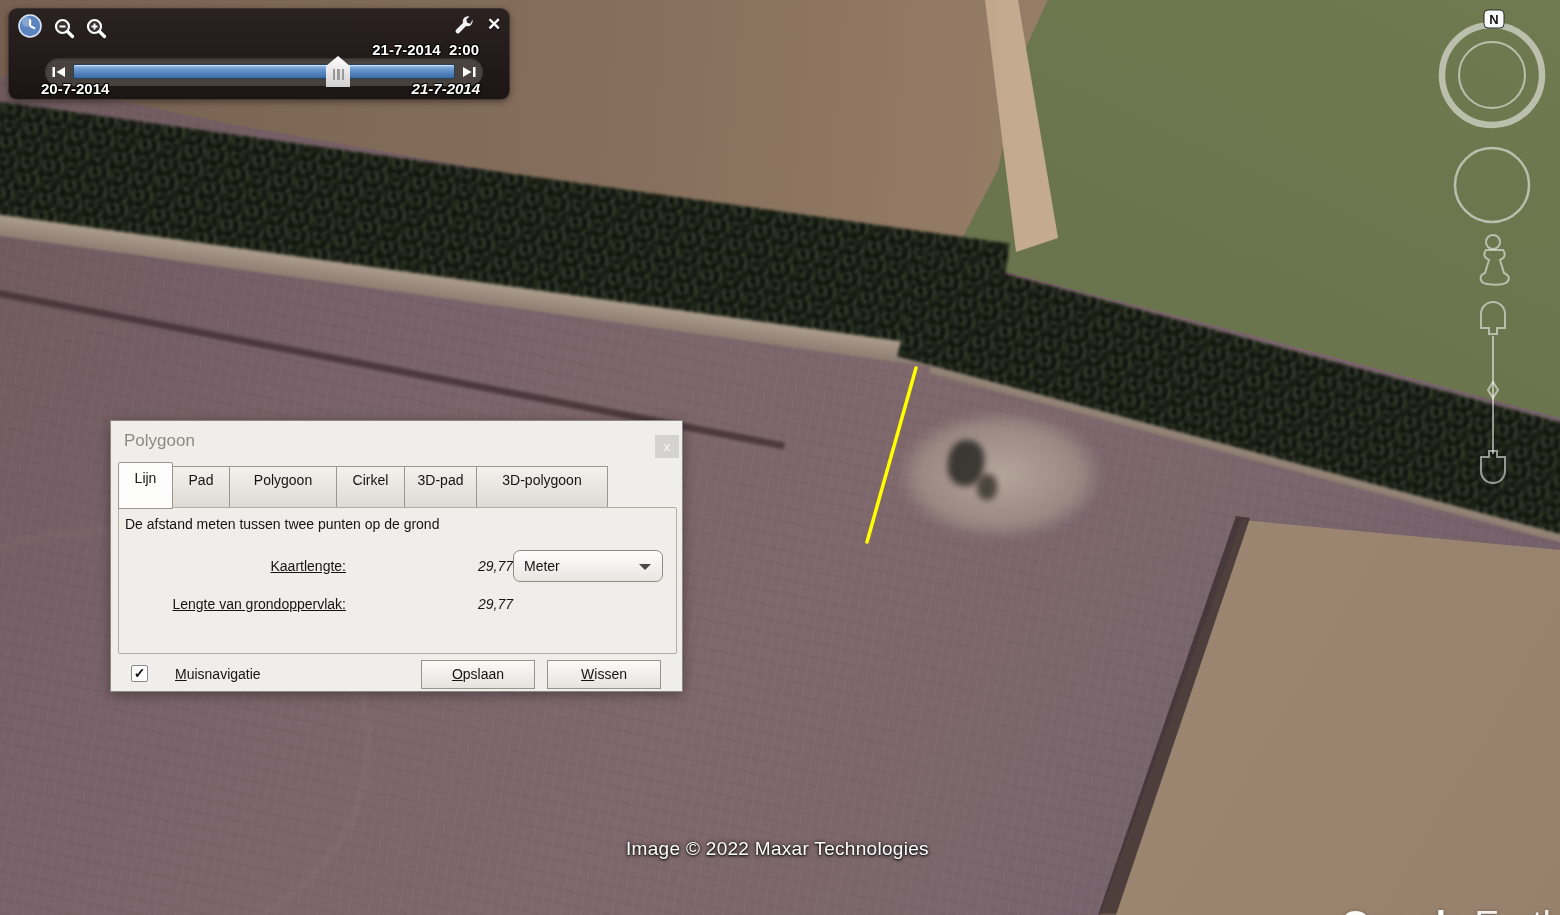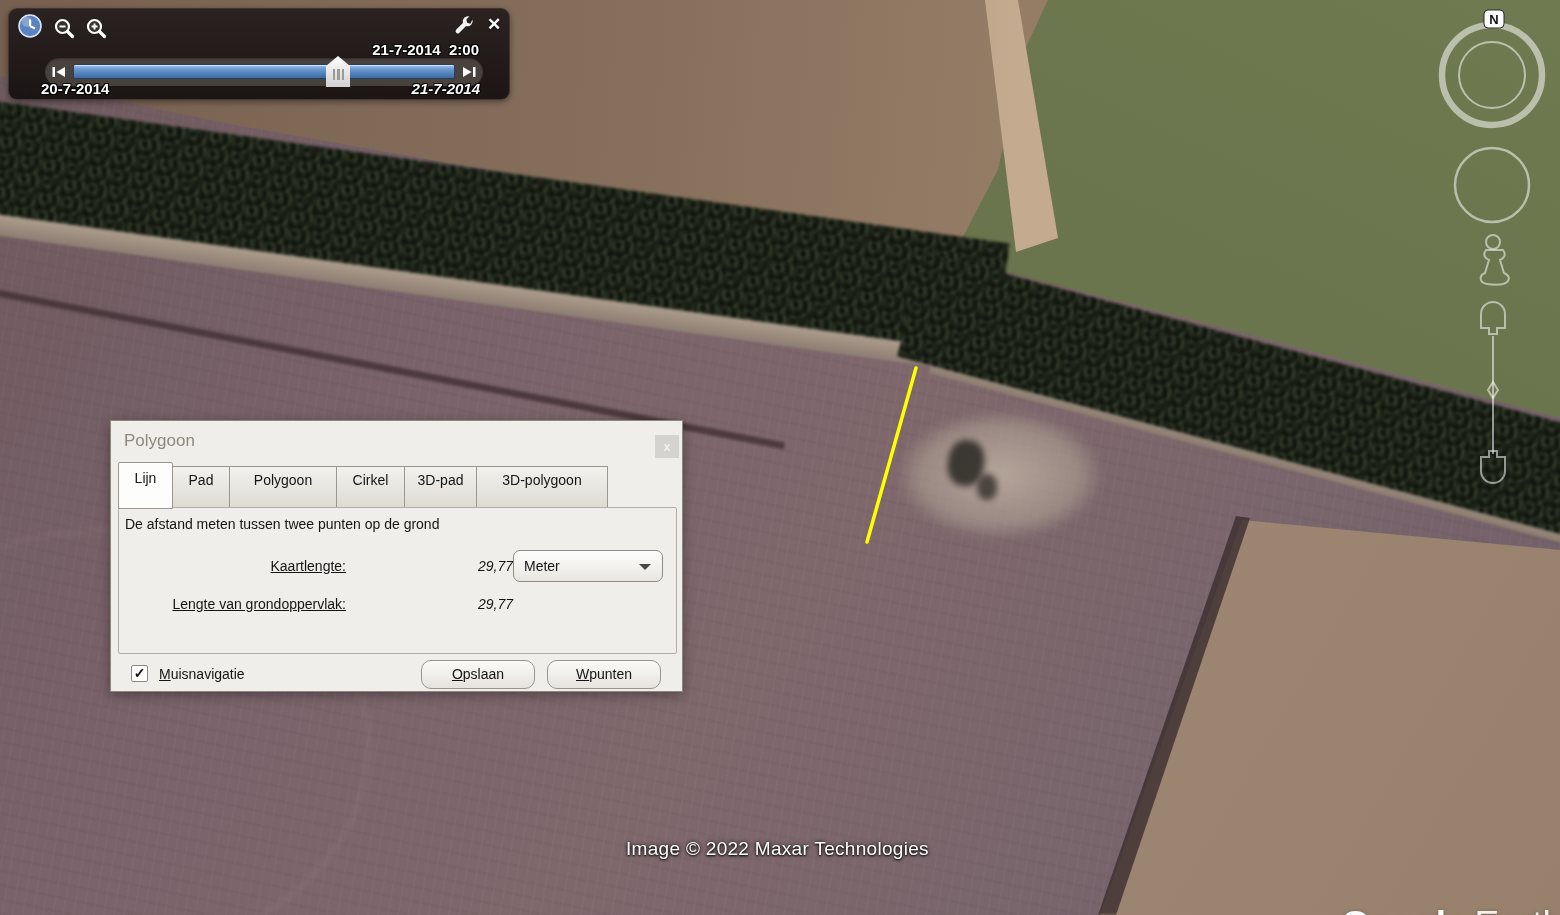--- a/index.html
+++ b/index.html
@@ -123,23 +123,23 @@
   .dropdown { width:150px; height:32px; border:1px solid #8f8a82; border-radius:7px;
     background:linear-gradient(#fdfdfc,#e9e6e1); display:flex; align-items:center; cursor:pointer;
     padding:0 10px; position:relative; }
   .dd-arrow { position:absolute; right:11px; top:13px; width:0; height:0;
     border-left:6px solid transparent; border-right:6px solid transparent;
     border-top:6px solid #4a4a45; }
   .chkrow { position:absolute; left:20px; top:244px; display:flex; align-items:center; cursor:pointer; }
   .checkbox { width:17px; height:17px; background:#fff; border:1px solid #8a8a8a; border-radius:2px;
     font-size:14px; font-weight:700; line-height:15px; text-align:center; color:#111; }
   .checkbox.checked::before { content:"✓"; }
-  .chklabel { margin-left:11px; }
+  .chklabel { margin-left:27px; }
   .dbtn { position:absolute; top:239px; width:114px; height:29px; border:1px solid #9a958c;
-    border-radius:10px; background:linear-gradient(#fbfaf8,#e6e3de); text-align:center;
+    border-radius:0; background:linear-gradient(#fbfaf8,#e6e3de); text-align:center;
     line-height:27px; cursor:pointer; }
   .dbtn.save { left:310px; } .dbtn.clear { left:436px; }
   .u { text-decoration:underline; }
 </style>
 </head>
 <body>
 
 <div class="screen">
 
   <div class="abs map-base"></div>
@@ -266,16 +266,16 @@
         <div class="fvalue">29,77</div>
         <div class="funit"></div>
       </div>
     </div>
 
     <div class="chkrow">
       <div class="checkbox checked"></div>
       <div class="chklabel"><span class="u">M</span><span>uisnavigatie</span></div>
     </div>
     <div class="dbtn save"><span class="u">O</span><span>pslaan</span></div>
-    <div class="dbtn clear"><span class="u">W</span><span>punten</span></div>
+    <div class="dbtn clear"><span class="u">W</span><span>issen</span></div>
   </div>
 
 </div>
 
 </body></html>

